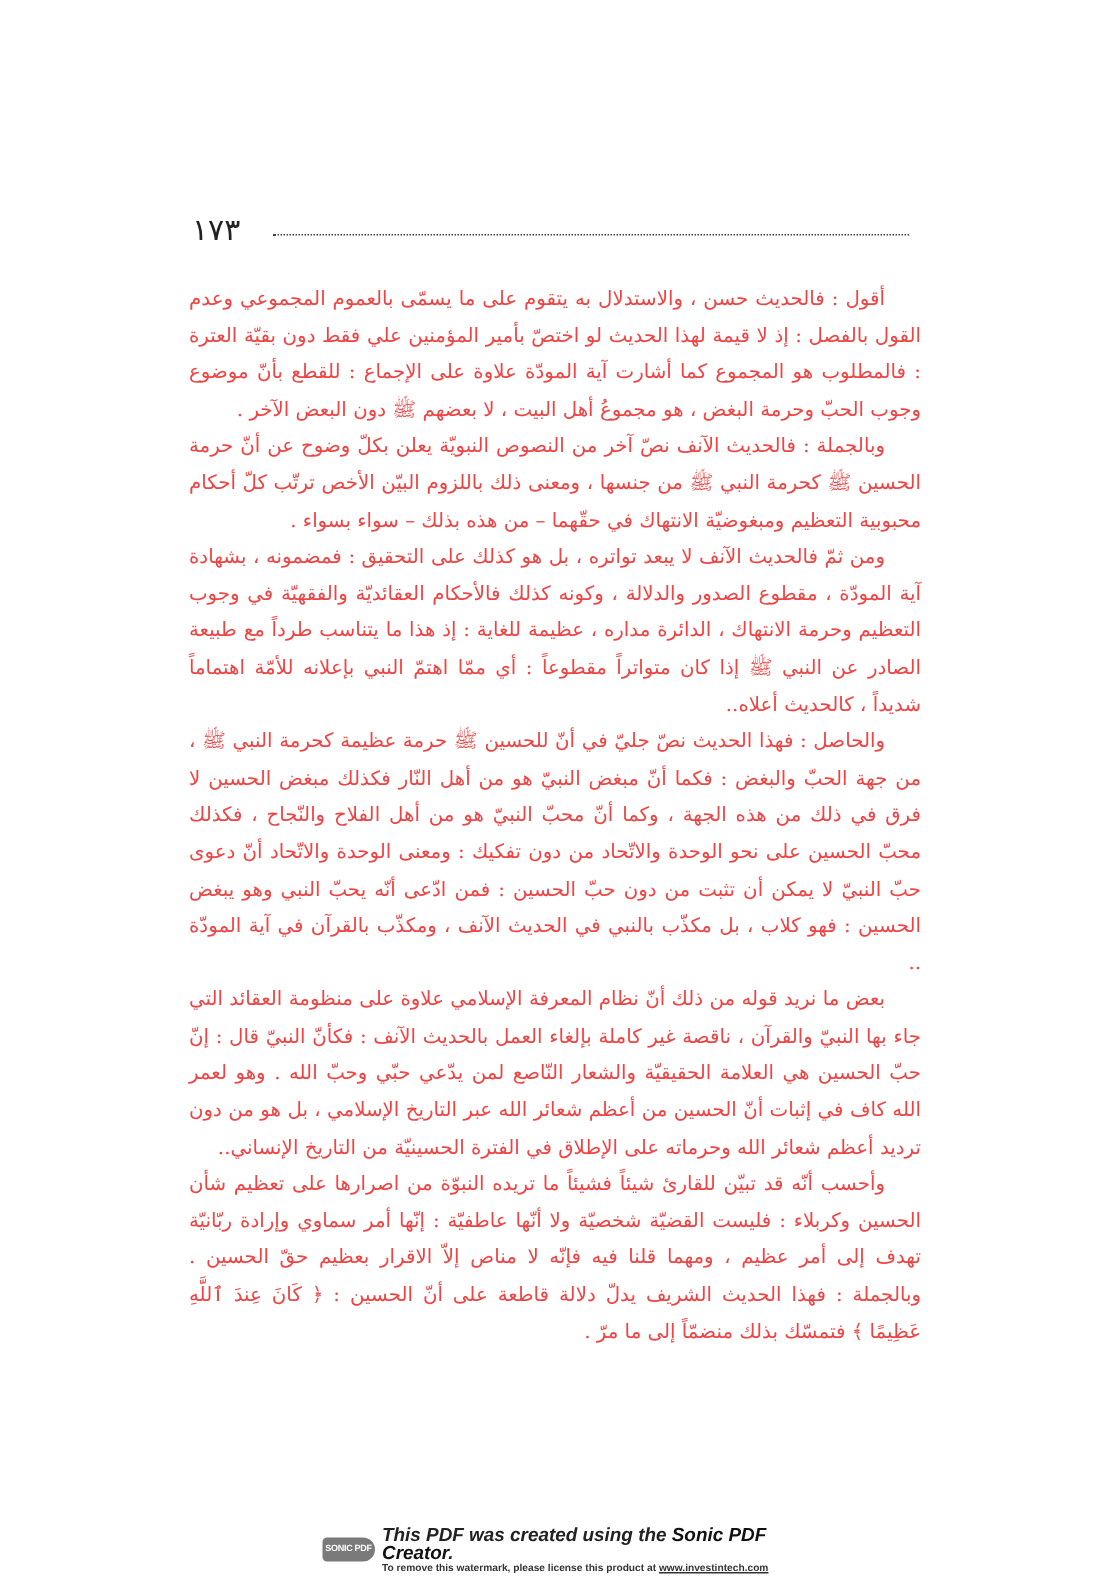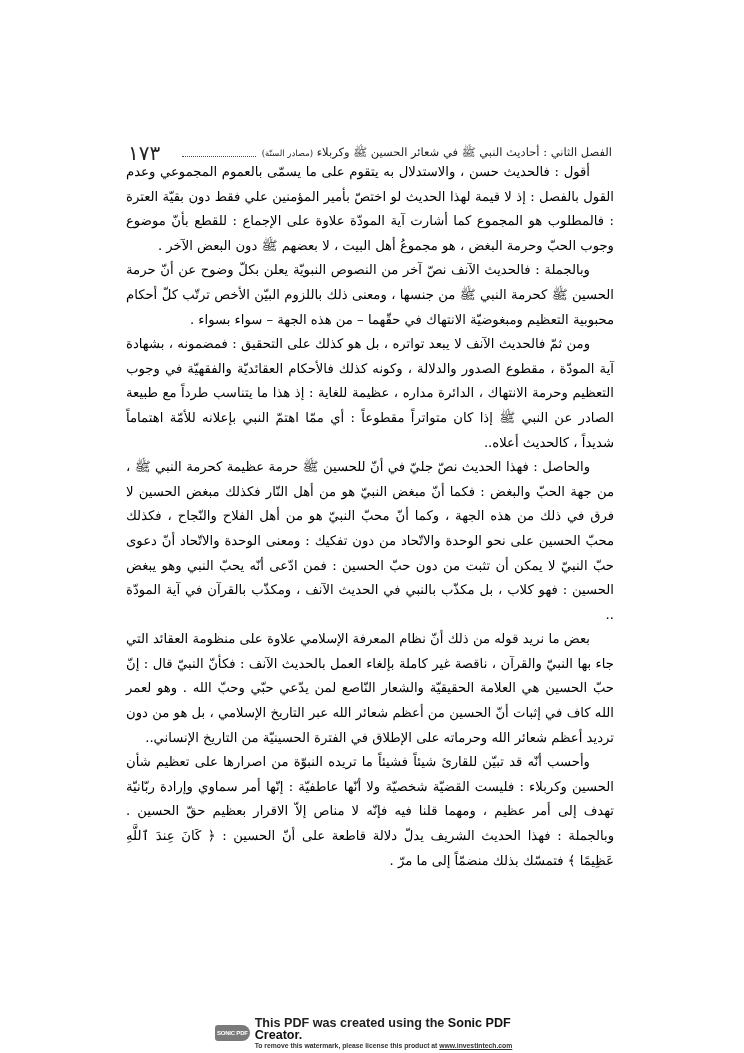--- a/index.html
+++ b/index.html
@@ -13,56 +13,53 @@
     direction: rtl; display: flex; align-items: center;
     font-size: 11.5px; color: #222;
   }
   .running-header .title { white-space: nowrap; }
   .running-header .title .src { font-size: 8.5px; }
   .running-header .dots {
     flex: 1; border-bottom: 1px dotted #444; margin: 0 6px 0 22px; height: 0; transform: translateY(3px);
   }
   .running-header .pno { font-size: 20px; white-space: nowrap; letter-spacing: 1px; }
   .body-text {
-    position: absolute; left: 126px; top: 160px; width: 488px;
+    position: absolute; left: 126px; top: 188px; width: 488px;
     direction: rtl; text-align: justify; text-align-last: right;
-    font-size: 13.2px; line-height: 24.6px; color: #000000;
+    font-size: 13.2px; line-height: 24.6px; color: #ef4444;
   }
   .body-text p { margin: 0; text-indent: 24px; }
   .watermark {
     position: absolute; left: 215px; top: 1019px; width: 320px; height: 28px;
     display: flex; align-items: center; font-family: "Liberation Sans", sans-serif;
   }
   .wm-logo {
     width: 38px; height: 16px; background: #7a7a7a; color: #fff;
     font-size: 6px; font-weight: bold; display: flex; align-items: center; justify-content: center;
     border-radius: 3px 8px 8px 3px; margin-right: 5px; letter-spacing: -0.2px;
   }
   .wm-text { display: flex; flex-direction: column; line-height: 1; }
-  .wm-line1 { font-size: 12.6px; font-weight: bold; color: #222; }
+  .wm-line1 { font-size: 12.6px; font-weight: bold; color: #222; font-style: italic; }
   .wm-line1 .hl { color: #111; }
   .wm-line2 { font-size: 6.8px; font-weight: bold; color: #333; margin-top: 1px; }
   .wm-line2 a { color: #333; text-decoration: underline; }
 </style>
 </head>
 <body>
 
 <div class="page">
 
   <div class="running-header">
-    <span class="title">
-      <span>الفصل الثاني : أحاديث النبي ﷺ في شعائر الحسين ﷺ وكربلاء </span><span class="src">(مصادر السنّة)</span>
-    </span>
     <span class="dots"></span>
     <span class="pno">١٧٣</span>
   </div>
 
   <div class="body-text">
     <p>أقول : فالحديث حسن ، والاستدلال به يتقوم على ما يسمّى بالعموم المجموعي وعدم القول بالفصل : إذ لا قيمة لهذا الحديث لو اختصّ بأمير المؤمنين علي فقط دون بقيّة العترة : فالمطلوب هو المجموع كما أشارت آية المودّة علاوة على الإجماع : للقطع بأنّ موضوع وجوب الحبّ وحرمة البغض ، هو مجموعُ أهل البيت ، لا بعضهم ﷺ دون البعض الآخر .</p>
-    <p>وبالجملة : فالحديث الآنف نصّ آخر من النصوص النبويّة يعلن بكلّ وضوح عن أنّ حرمة الحسين ﷺ كحرمة النبي ﷺ من جنسها ، ومعنى ذلك باللزوم البيّن الأخص ترتّب كلّ أحكام محبوبية التعظيم ومبغوضيّة الانتهاك في حقّهما – من هذه الجهة – سواء بسواء .</p>
+    <p>وبالجملة : فالحديث الآنف نصّ آخر من النصوص النبويّة يعلن بكلّ وضوح عن أنّ حرمة الحسين ﷺ كحرمة النبي ﷺ من جنسها ، ومعنى ذلك باللزوم البيّن الأخص ترتّب كلّ أحكام محبوبية التعظيم ومبغوضيّة الانتهاك في حقّهما – من هذه بذلك – سواء بسواء .</p>
     <p>ومن ثمّ فالحديث الآنف لا يبعد تواتره ، بل هو كذلك على التحقيق : فمضمونه ، بشهادة آية المودّة ، مقطوع الصدور والدلالة ، وكونه كذلك فالأحكام العقائديّة والفقهيّة في وجوب التعظيم وحرمة الانتهاك ، الدائرة مداره ، عظيمة للغاية : إذ هذا ما يتناسب طرداً مع طبيعة الصادر عن النبي ﷺ إذا كان متواتراً مقطوعاً : أي ممّا اهتمّ النبي بإعلانه للأمّة اهتماماً شديداً ، كالحديث أعلاه..</p>
     <p>والحاصل : فهذا الحديث نصّ جليّ في أنّ للحسين ﷺ حرمة عظيمة كحرمة النبي ﷺ ، من جهة الحبّ والبغض : فكما أنّ مبغض النبيّ هو من أهل النّار فكذلك مبغض الحسين لا فرق في ذلك من هذه الجهة ، وكما أنّ محبّ النبيّ هو من أهل الفلاح والنّجاح ، فكذلك محبّ الحسين على نحو الوحدة والاتّحاد من دون تفكيك : ومعنى الوحدة والاتّحاد أنّ دعوى حبّ النبيّ لا يمكن أن تثبت من دون حبّ الحسين : فمن ادّعى أنّه يحبّ النبي وهو يبغض الحسين : فهو كلاب ، بل مكذّب بالنبي في الحديث الآنف ، ومكذّب بالقرآن في آية المودّة ..</p>
     <p>بعض ما نريد قوله من ذلك أنّ نظام المعرفة الإسلامي علاوة على منظومة العقائد التي جاء بها النبيّ والقرآن ، ناقصة غير كاملة بإلغاء العمل بالحديث الآنف : فكأنّ النبيّ قال : إنّ حبّ الحسين هي العلامة الحقيقيّة والشعار النّاصع لمن يدّعي حبّي وحبّ الله . وهو لعمر الله كاف في إثبات أنّ الحسين من أعظم شعائر الله عبر التاريخ الإسلامي ، بل هو من دون ترديد أعظم شعائر الله وحرماته على الإطلاق في الفترة الحسينيّة من التاريخ الإنساني..</p>
     <p>وأحسب أنّه قد تبيّن للقارئ شيئاً فشيئاً ما تريده النبوّة من اصرارها على تعظيم شأن الحسين وكربلاء : فليست القضيّة شخصيّة ولا أنّها عاطفيّة : إنّها أمر سماوي وإرادة ربّانيّة تهدف إلى أمر عظيم ، ومهما قلنا فيه فإنّه لا مناص إلاّ الاقرار بعظيم حقّ الحسين . وبالجملة : فهذا الحديث الشريف يدلّ دلالة قاطعة على أنّ الحسين : ﴿ كَانَ عِندَ ٱللَّهِ عَظِيمًا ﴾ فتمسّك بذلك منضمّاً إلى ما مرّ .</p>
   </div>
 
   <div class="watermark">
     <div class="wm-logo">SONIC PDF</div>
     <div class="wm-text">
       <div class="wm-line1">

